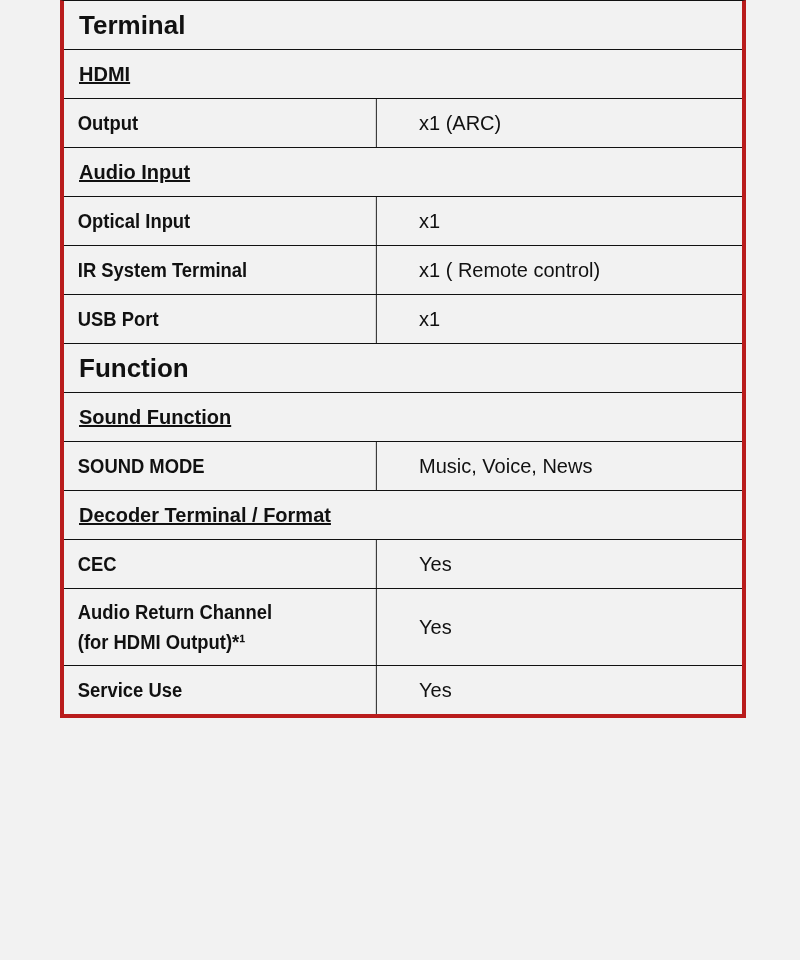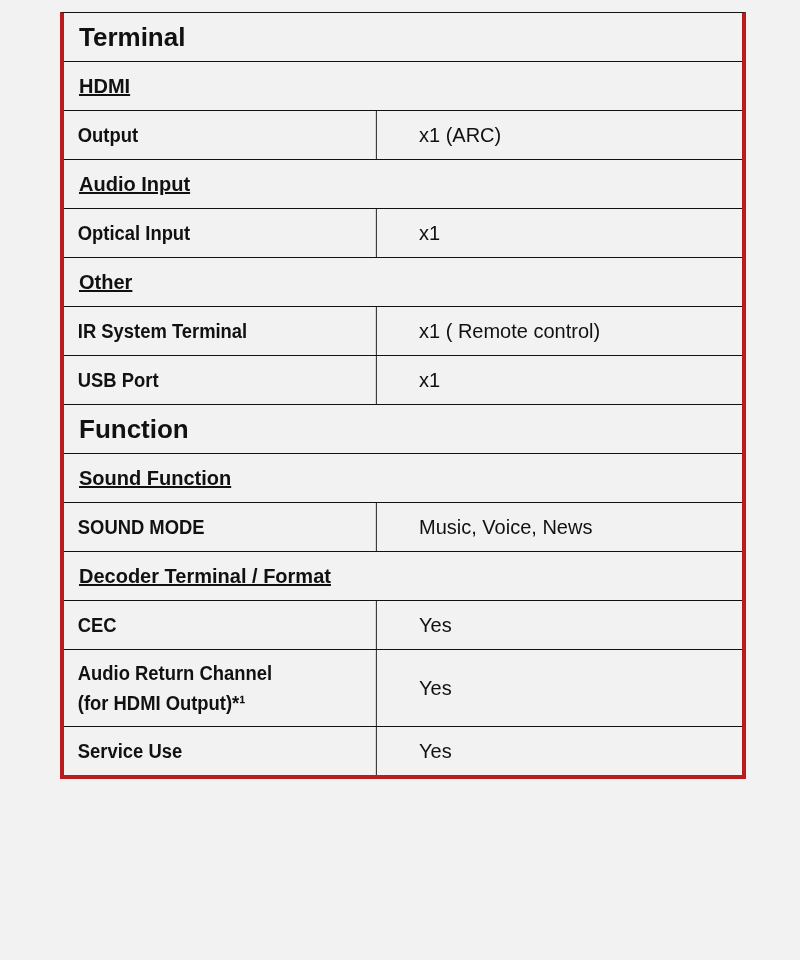--- a/index.html
+++ b/index.html
@@ -1,17 +1,17 @@
 <!DOCTYPE html>
 <html><head>
 <meta charset="utf-8">
 <style>
   html, body { margin:0; padding:0; background:#f2f2f2; }
   body { width:800px; height:960px; overflow:hidden; position:relative; font-family:"Liberation Sans", sans-serif; color:#111; }
-  .tbl { position:absolute; left:60px; top:12px; width:678px; border:4px solid #b91c1c; border-top:1px solid #111; box-sizing:content-box; }
+  .tbl { position:absolute; left:60px; top:0; width:678px; border:4px solid #b91c1c; border-top:1px solid #111; box-sizing:content-box; }
   .row { display:flex; border-bottom:1px solid #111; background:#f2f2f2; }
   .row:last-child { border-bottom:none; }
   .cell { box-sizing:border-box; padding:0 15px; display:flex; align-items:center; }
   .full { width:100%; height:48px; }
   .k { width:340px; border-right:1px solid #111; font-weight:bold; font-size:20px; height:48px; transform:scaleX(0.92); transform-origin:left center; }
   .v { flex:1; font-size:20px; height:48px; padding-left:15px; }
   .sec { font-weight:bold; font-size:26px; }
   .sub { font-weight:bold; font-size:20px;text-decoration:underline; }
   .tall { height:76px; }
   .k span, .v span, .full span { display:block; }
@@ -30,23 +30,20 @@
   <div class="row">
     <div class="cell k">Output</div>
     <div class="cell v">x1 (ARC)</div>
   </div>
   <div class="row">
     <div class="cell full sub">Audio Input</div>
   </div>
   <div class="row">
     <div class="cell k">Optical Input</div>
     <div class="cell v">x1</div>
-  </div>
-  <div class="row">
-    <div class="cell full sub">Other</div>
   </div>
   <div class="row">
     <div class="cell k">IR System Terminal</div>
     <div class="cell v">x1 ( Remote control)</div>
   </div>
   <div class="row">
     <div class="cell k">USB Port</div>
     <div class="cell v">x1</div>
   </div>
 

